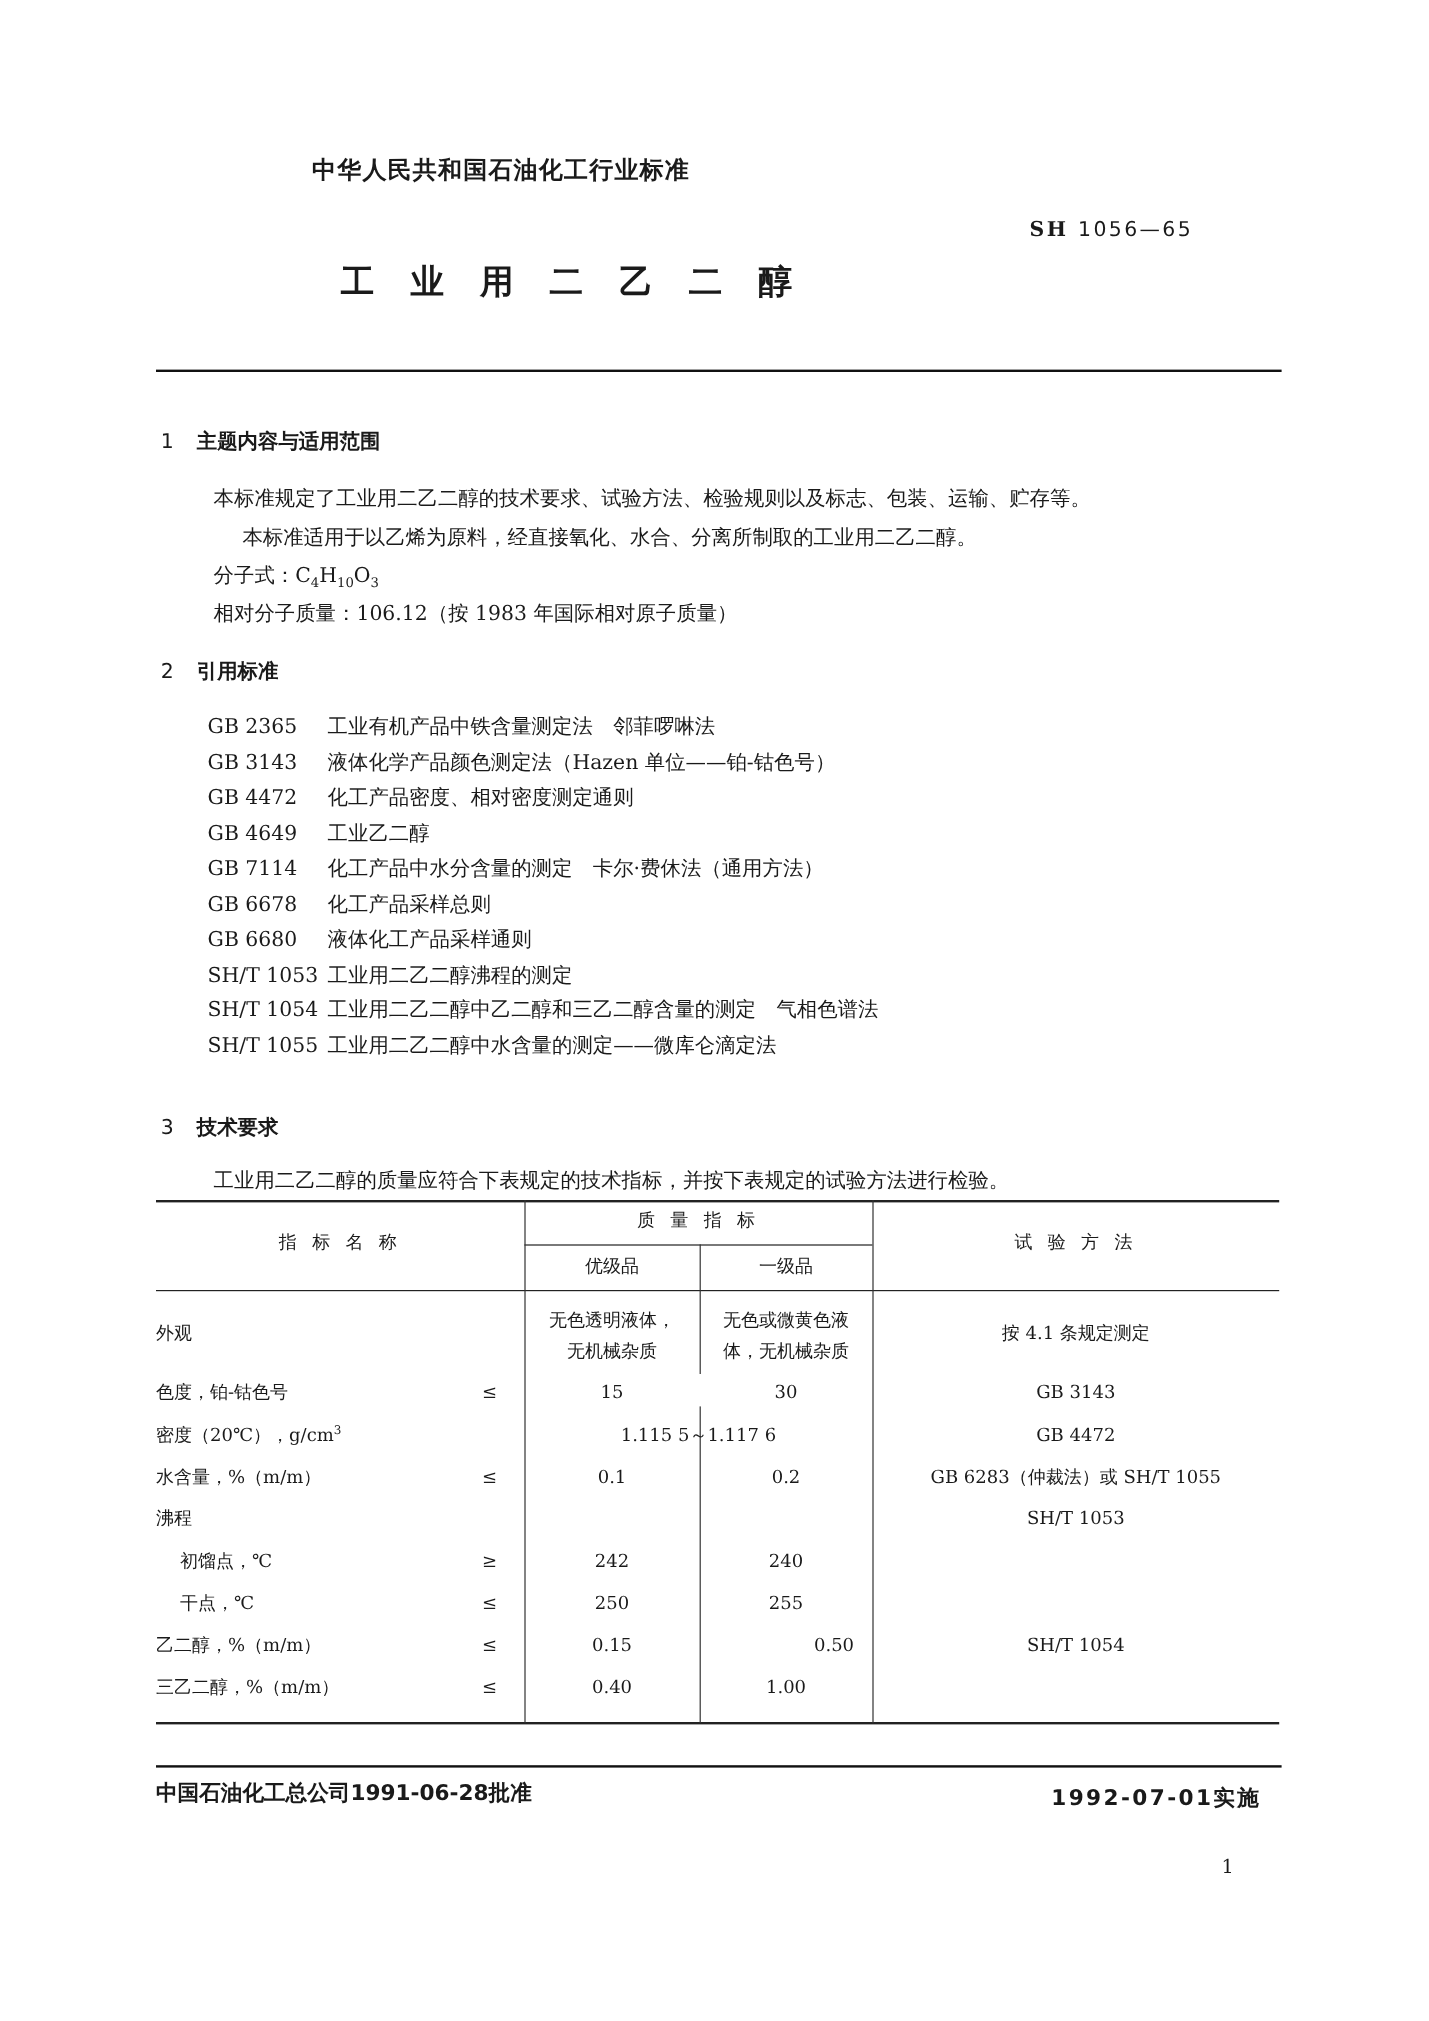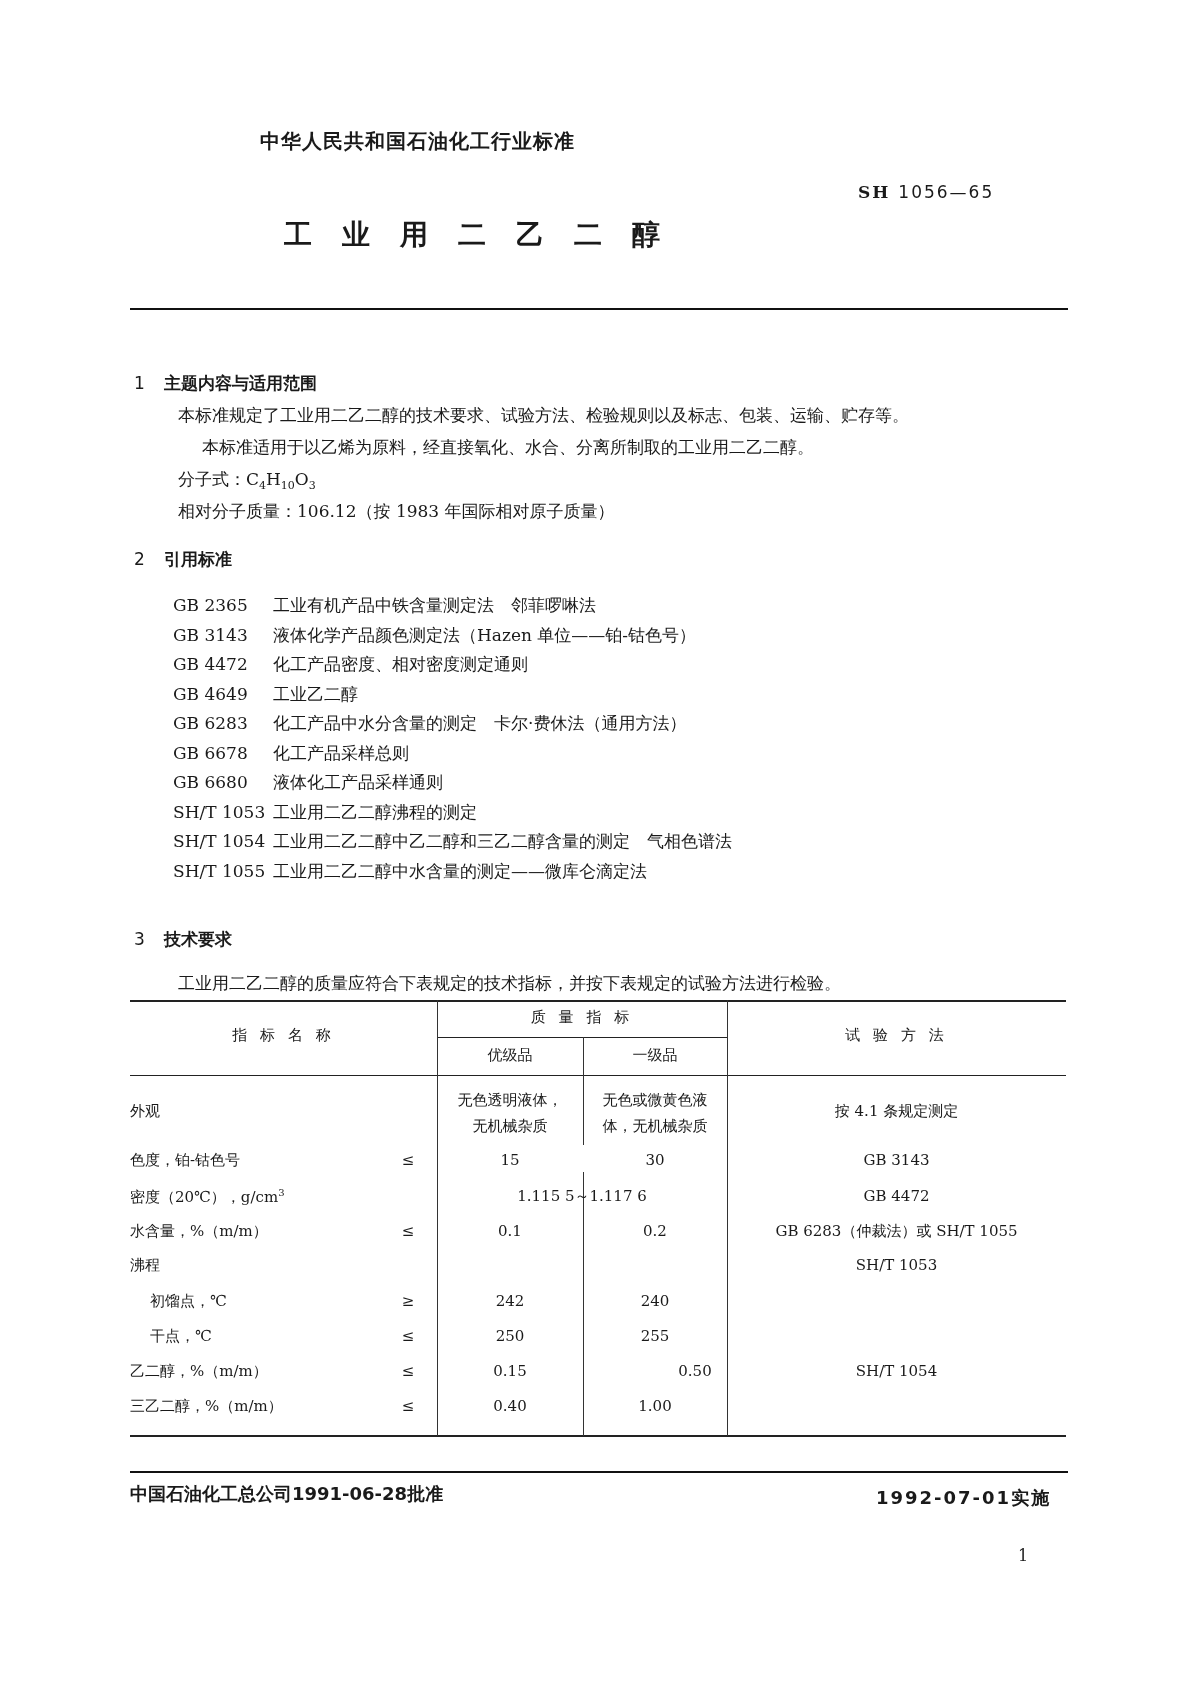--- a/index.html
+++ b/index.html
@@ -33,39 +33,39 @@
 </head>
 <body>
 
 <div class="abs sans bold org-title">中华人民共和国石油化工行业标准</div>
 <div class="abs sans std-code">
   <span class="sh">SH</span><span>1056—65</span>
 </div>
 <div class="abs sans bold doc-title">工业用二乙二醇</div>
 <div class="rule" style="left:130px; top:308px; width:938px; height:2px;"></div>
 
-<div class="abs sans bold sec-head" style="left:134px; top:356px;margin-top:16px;">
+<div class="abs sans bold sec-head" style="left:134px; top:356px;">
   <span class="num">1</span><span>主题内容与适用范围</span>
 </div>
 <div class="abs para" style="top:404px;">本标准规定了工业用二乙二醇的技术要求、试验方法、检验规则以及标志、包装、运输、贮存等。</div>
 <div class="abs para" style="top:436px;margin-left:24px;">本标准适用于以乙烯为原料，经直接氧化、水合、分离所制取的工业用二乙二醇。</div>
 <div class="abs para" style="top:468px;">
   <span>分子式：</span><span>C</span><sub>4</sub><span>H</span><sub>10</sub><span>O</span><sub>3</sub>
 </div>
 <div class="abs para" style="top:500px;">相对分子质量：106.12（按 1983 年国际相对原子质量）</div>
 
 <div class="abs sans bold sec-head" style="left:134px; top:548px;">
   <span class="num">2</span><span>引用标准</span>
 </div>
 <div id="refs">
     <div class="abs ref-row" style="top: 594px;"><span class="code">GB 2365</span><span>工业有机产品中铁含量测定法　邻菲啰啉法</span></div>
     <div class="abs ref-row" style="top: 623.5px;"><span class="code">GB 3143</span><span>液体化学产品颜色测定法（Hazen 单位——铂-钴色号）</span></div>
     <div class="abs ref-row" style="top: 653px;"><span class="code">GB 4472</span><span>化工产品密度、相对密度测定通则</span></div>
     <div class="abs ref-row" style="top: 682.5px;"><span class="code">GB 4649</span><span>工业乙二醇</span></div>
-    <div class="abs ref-row" style="top: 712px;"><span class="code">GB 6283</span><span>化工产品中水分含量的测定　卡尔·费休法（通用方法）</span></div>
+    <div class="abs ref-row" style="top: 712px;"><span class="code">GB 7114</span><span>化工产品中水分含量的测定　卡尔·费休法（通用方法）</span></div>
     <div class="abs ref-row" style="top: 741.5px;"><span class="code">GB 6678</span><span>化工产品采样总则</span></div>
     <div class="abs ref-row" style="top: 771px;"><span class="code">GB 6680</span><span>液体化工产品采样通则</span></div>
     <div class="abs ref-row" style="top: 800.5px;"><span class="code">SH/T 1053</span><span>工业用二乙二醇沸程的测定</span></div>
     <div class="abs ref-row" style="top: 830px;"><span class="code">SH/T 1054</span><span>工业用二乙二醇中乙二醇和三乙二醇含量的测定　气相色谱法</span></div>
     <div class="abs ref-row" style="top: 859.5px;"><span class="code">SH/T 1055</span><span>工业用二乙二醇中水含量的测定——微库仑滴定法</span></div>
   </div>
 
 <div class="abs sans bold sec-head" style="left:134px; top:928px;">
   <span class="num">3</span><span>技术要求</span>
 </div>
@@ -85,21 +85,21 @@
   <div class="cell" style="left:307px; width:290px; top:8px; letter-spacing:4px;">质 量 指 标</div>
   <div class="cell" style="left:307px; width:146px; top:46px;">优级品</div>
   <div class="cell" style="left:453px; width:144px; top:46px;">一级品</div>
   <div class="cell" style="left:597px; width:339px; top:26px; letter-spacing:4px;">试 验 方 法</div>
 
   <div class="cell left" style="left:0; top:102px;">外观</div>
   <div class="cell" style="left:307px; width:146px; top:87px; line-height:26px;">
     <div>无色透明液体，</div>
       <div>无机械杂质</div>
   </div>
-  <div class="cell" style="left:427px; width:144px; top:87px; line-height:26px;padding-left:26px;">
+  <div class="cell" style="left:453px; width:144px; top:87px; line-height:26px;">
     <div>无色或微黄色液</div>
       <div>体，无机械杂质</div>
   </div>
   <div class="cell" style="left:597px; width:339px; top:102px;">按 4.1 条规定测定</div>
   <div id="rows">
       <div>
         <div class="cell left" style="left:0px; top:151px;"><span>色度，铂-钴色号</span></div>
         <div class="cell" style="left:268px; width:20px; top:151px;">≤</div>
         <div class="cell" style="left:307px; width:146px; top:151px;">15</div>
         <div class="cell" style="left:453px; width:144px; top:151px;">30</div>

